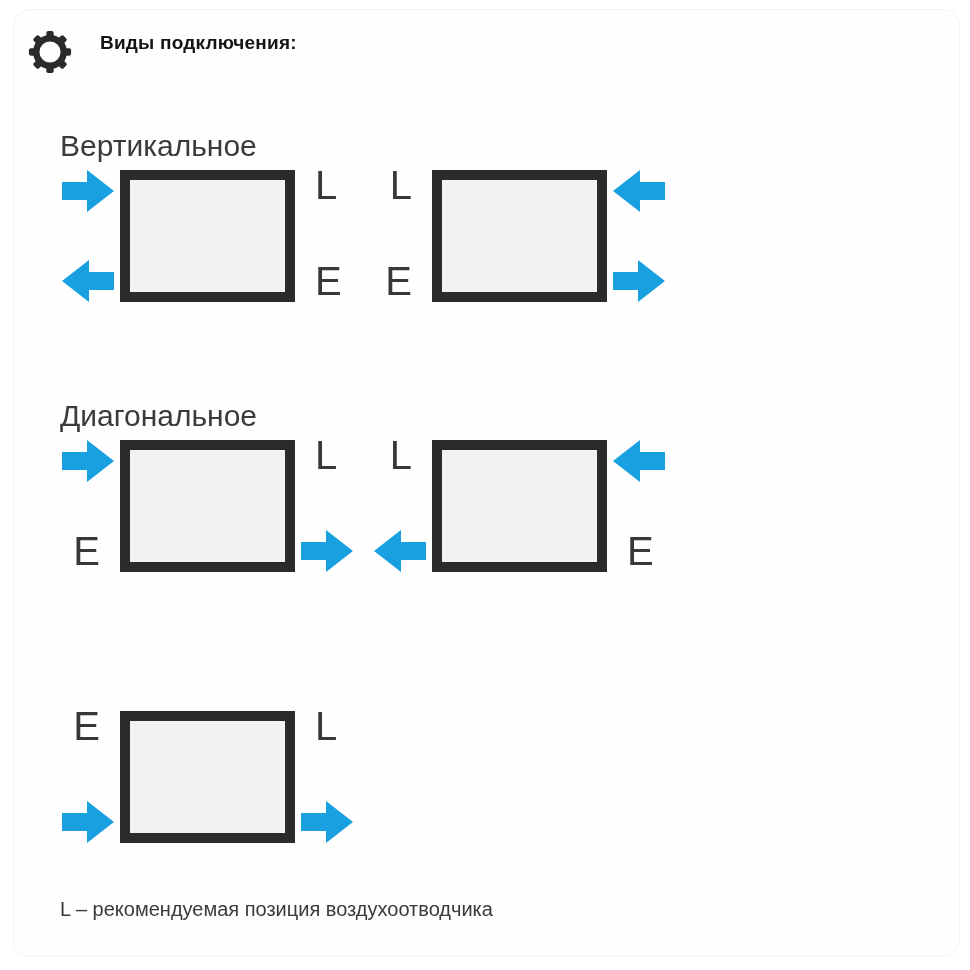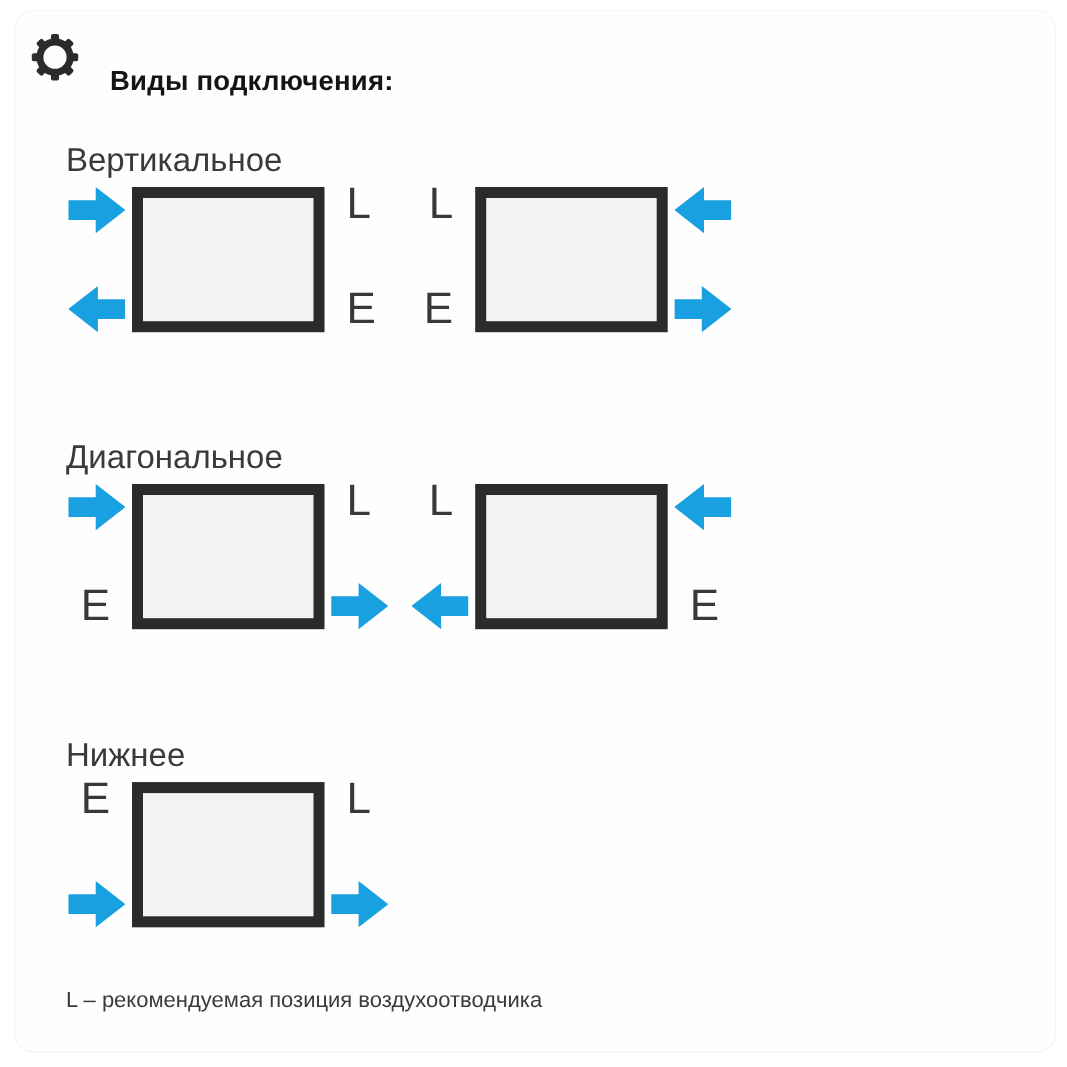--- a/index.html
+++ b/index.html
@@ -12,22 +12,22 @@
     --radiator-fill:#F2F2F2;
     --text-dark:#141414;
     --text-gray:#3A3A3A;
   }
   .card {
     position:absolute; left:13px; top:9px; width:945px; height:946px;
     background:#FEFEFE; border:1px solid #F3F3F3; border-radius:18px;
   }
   .header-icon { position:absolute; left:28px; top:30px; width:44px; height:44px; }
   .page-title {
-    position:absolute; left:100px; top:60px;
-    font-size:25px; font-weight:bold; color:var(--text-dark); letter-spacing:.2px;
+    position:absolute; left:100px; top:32px;
+    font-size:19px; font-weight:bold; color:var(--text-dark); letter-spacing:.2px;
     white-space:nowrap;
   }
   .section { position:absolute; left:0; width:779px; height:174px; }
   .section-0 { top:128px; }
   .section-1 { top:398px;padding-left:12px; }
   .section-2 { top:669px; }
   .section-title {
     position:absolute; left:60px; top:0; margin:0;
     font-size:30px; font-weight:300; color:var(--text-gray); line-height:35px;
     white-space:nowrap;
@@ -150,21 +150,20 @@
           <div class="arrow dir-left"></div>
         </div>
         <div class="slot side-right bottom kind-label">
           <span class="port-label">E</span>
         </div>
       </div>
     </div>
 </section>
 
 <section class="section section-2">
-  <h2 class="section-title">Нижнее</h2>
   <div class="diagrams">
       <div class="diagram pos-0">
         <div class="radiator"></div>
         <div class="slot side-left top kind-label">
           <span class="port-label">E</span>
         </div>
         <div class="slot side-left bottom kind-arrow">
           <div class="arrow dir-right"></div>
         </div>
         <div class="slot side-right top kind-label">

